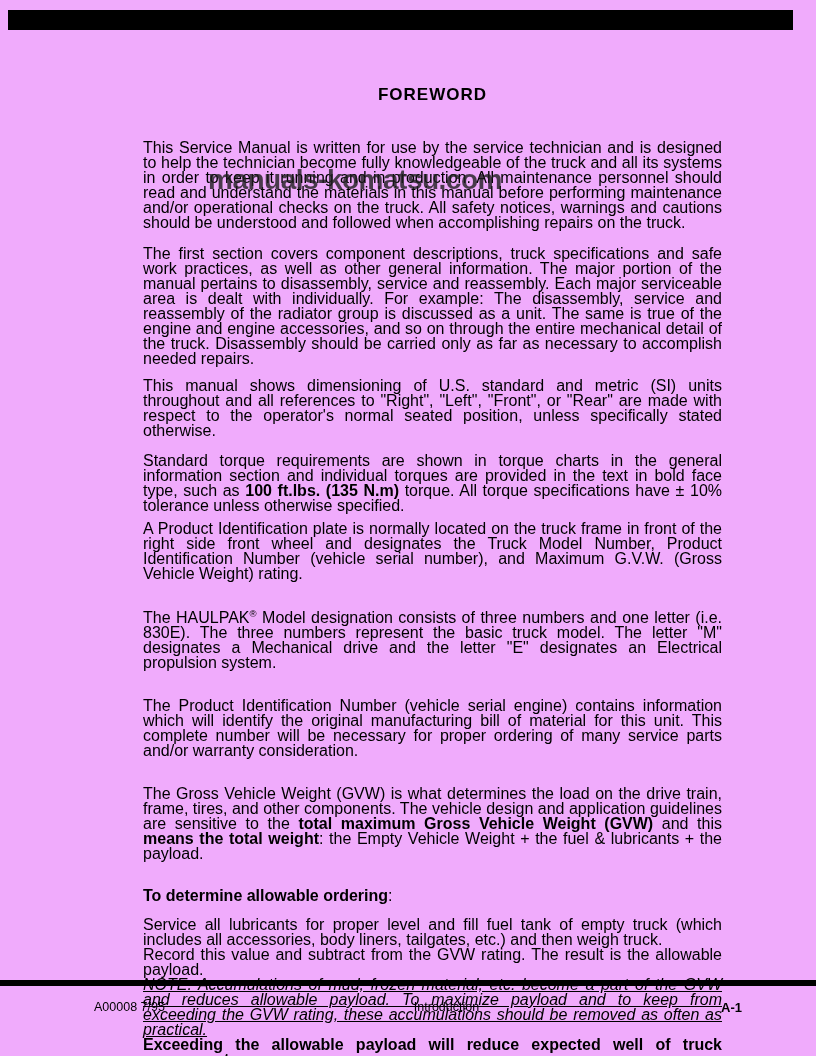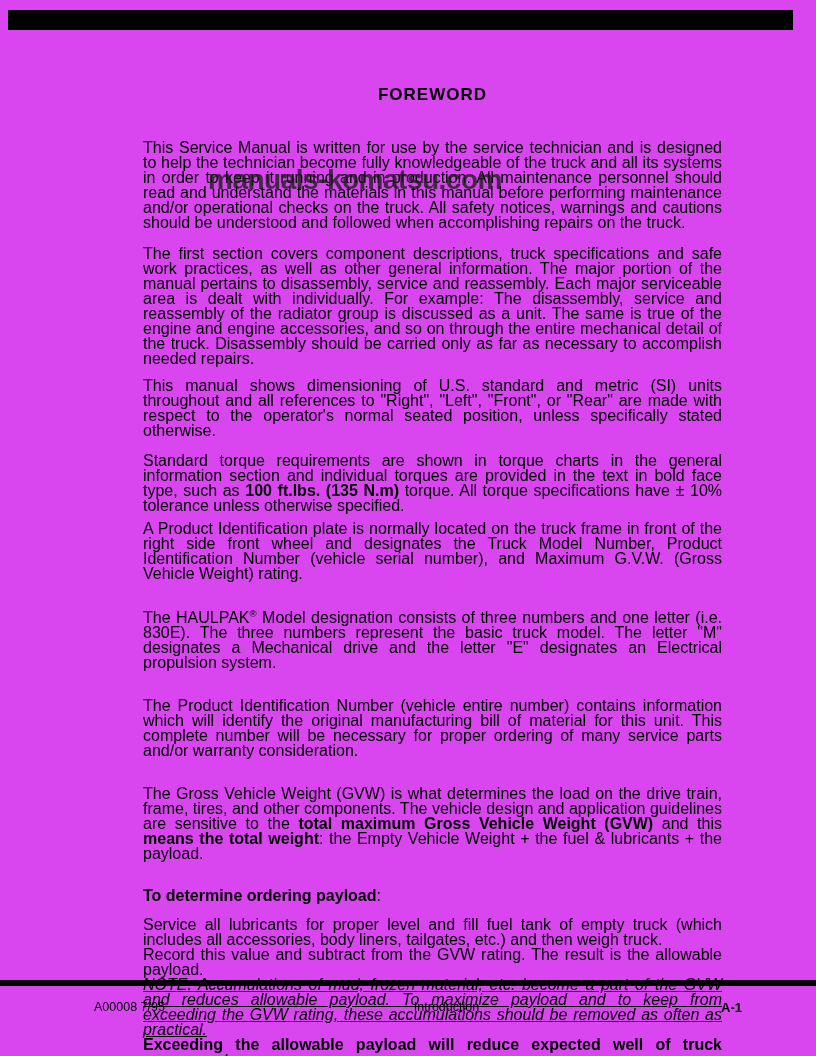--- a/index.html
+++ b/index.html
@@ -1,17 +1,17 @@
 <!DOCTYPE html>
 <html><head>
 <meta charset="utf-8">
 <style>
   html,body{margin:0;padding:0;background:#fff;}
   .page{
-    position:relative;width:816px;height:1056px;background:#d946ef;
+    position:relative;width:816px;height:1056px;background:#f0abfc;
     font-family:"Liberation Sans",sans-serif;color:#000;overflow:hidden;
   }
   .top-bar{position:absolute;left:8px;top:10px;width:785px;height:20px;background:#000;}
   .bottom-bar{position:absolute;left:0;top:980px;width:816px;height:6px;background:#000;}
   .title{
     position:absolute;left:143px;top:85px;width:579px;text-align:center;
     font-size:17px;font-weight:bold;letter-spacing:1px;
   }
   .body-text{
     position:absolute;left:143px;top:140px;width:579px;
@@ -47,23 +47,23 @@
 
   <div class="title">FOREWORD</div>
 
   <div class="body-text">
       <p class="para"><span>This Service Manual is written for use by the service technician and is designed to help the technician become fully knowledgeable of the truck and all its systems in order to keep it running and in production. All maintenance personnel should read and understand the materials in this manual before performing maintenance and/or operational checks on the truck. All safety notices, warnings and cautions should be understood and followed when accomplishing repairs on the truck.</span></p>
       <p class="para"><span>The first section covers component descriptions, truck specifications and safe work practices, as well as other general information. The major portion of the manual pertains to disassembly, service and reassembly. Each major serviceable area is dealt with individually. For example: The disassembly, service and reassembly of the radiator group is discussed as a unit. The same is true of the engine and engine accessories, and so on through the entire mechanical detail of the truck. Disassembly should be carried only as far as necessary to accomplish needed repairs.</span></p>
       <p class="para"><span>This manual shows dimensioning of U.S. standard and metric (SI) units throughout and all references to "Right", "Left", "Front", or "Rear" are made with respect to the operator's normal seated position, unless specifically stated otherwise.</span></p>
       <p class="para"><span>Standard torque requirements are shown in torque charts in the general information section and individual torques are provided in the text in bold face type, such as </span><span style="font-weight: bold;">100 ft.lbs. (135 N.m)</span><span> torque. All torque specifications have ± 10% tolerance unless otherwise specified.</span></p>
       <p class="para"><span>A Product Identification plate is normally located on the truck frame in front of the right side front wheel and designates the Truck Model Number, Product Identification Number (vehicle serial number), and Maximum G.V.W. (Gross Vehicle Weight) rating.</span></p>
       <p class="para"><span>The HAULPAK</span><sup>®</sup><span> Model designation consists of three numbers and one letter (i.e. 830E). The three numbers represent the basic truck model. The letter "M" designates a Mechanical drive and the letter "E" designates an Electrical propulsion system.</span></p>
-      <p class="para"><span>The Product Identification Number (vehicle entire number) contains information which will identify the original manufacturing bill of material for this unit. This complete number will be necessary for proper ordering of many service parts and/or warranty consideration.</span></p>
+      <p class="para"><span>The Product Identification Number (vehicle serial engine) contains information which will identify the original manufacturing bill of material for this unit. This complete number will be necessary for proper ordering of many service parts and/or warranty consideration.</span></p>
       <p class="para"><span>The Gross Vehicle Weight (GVW) is what determines the load on the drive train, frame, tires, and other components. The vehicle design and application guidelines are sensitive to the </span><span style="font-weight: bold;">total maximum Gross Vehicle Weight (GVW)</span><span> and this </span><span style="font-weight: bold;">means the total weight</span><span>: the Empty Vehicle Weight +  the fuel &amp; lubricants +  the payload.</span></p>
-      <p class="para"><span style="font-weight: bold;">To determine ordering payload</span><span>:</span></p>
+      <p class="para"><span style="font-weight: bold;">To determine allowable ordering</span><span>:</span></p>
       <p class="para"><span>Service all lubricants for proper level and fill fuel tank of empty truck (which includes all accessories, body liners, tailgates, etc.) and then weigh truck.</span></p>
       <p class="para"><span>Record this value and subtract from the GVW rating. The result is the allowable payload.</span></p>
       <p class="para"><span style="font-style: italic; text-decoration: underline;">NOTE: Accumulations of mud, frozen material, etc. become a part of the GVW and reduces allowable payload. To maximize payload and to keep from exceeding the GVW rating, these accumulations should be removed as often as practical.</span></p>
       <p class="para"><span style="font-weight: bold;">Exceeding the allowable payload will reduce expected well of truck components.</span></p>
     </div>
 
   <div class="watermark">manuals-komatsu.com</div>
 
   <div class="bottom-bar"></div>
 

